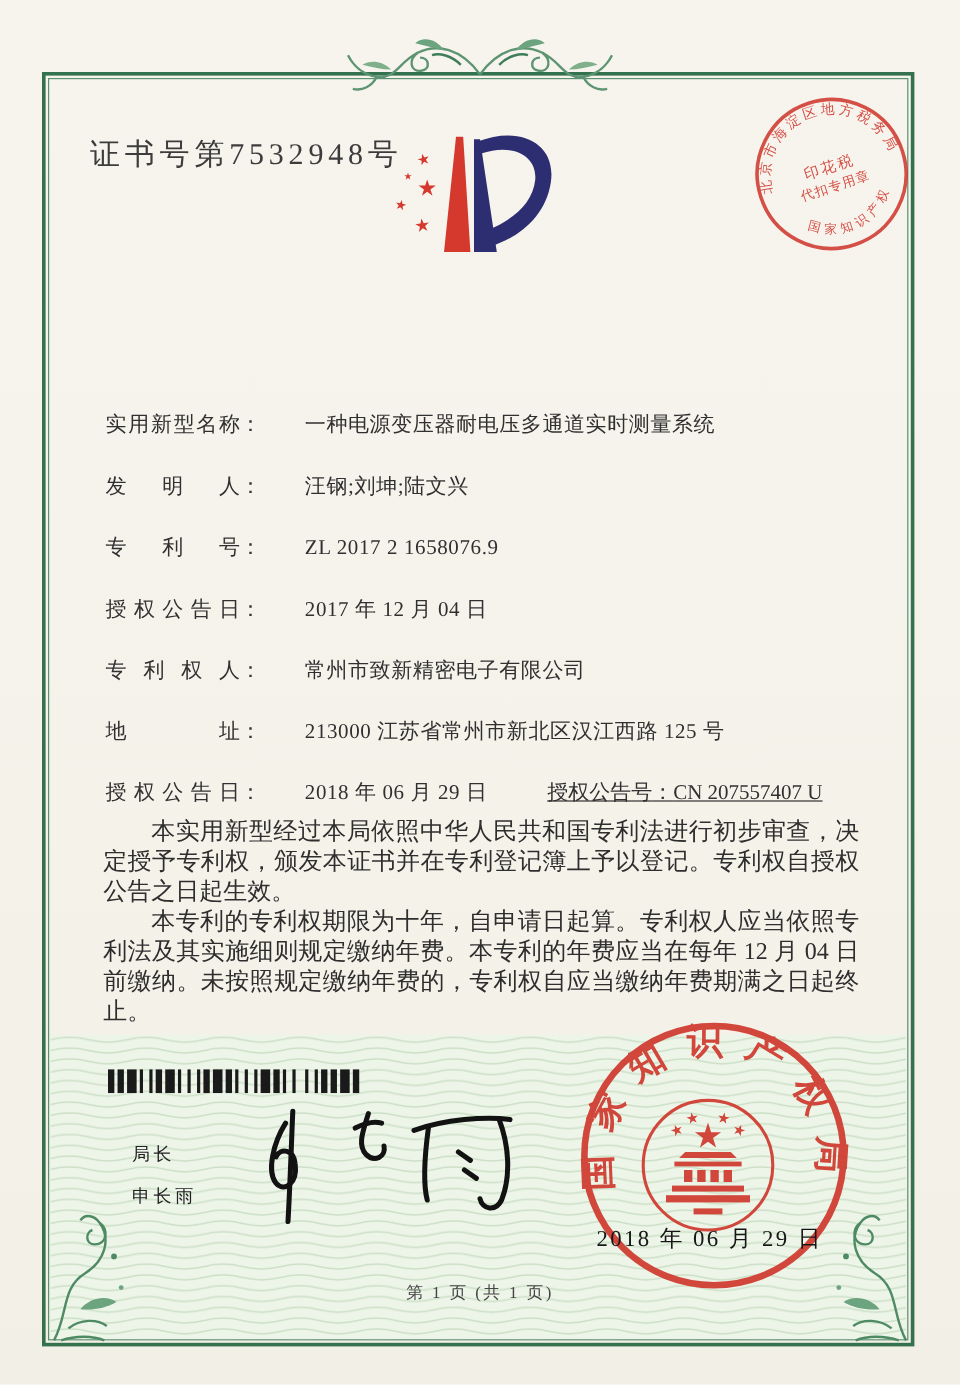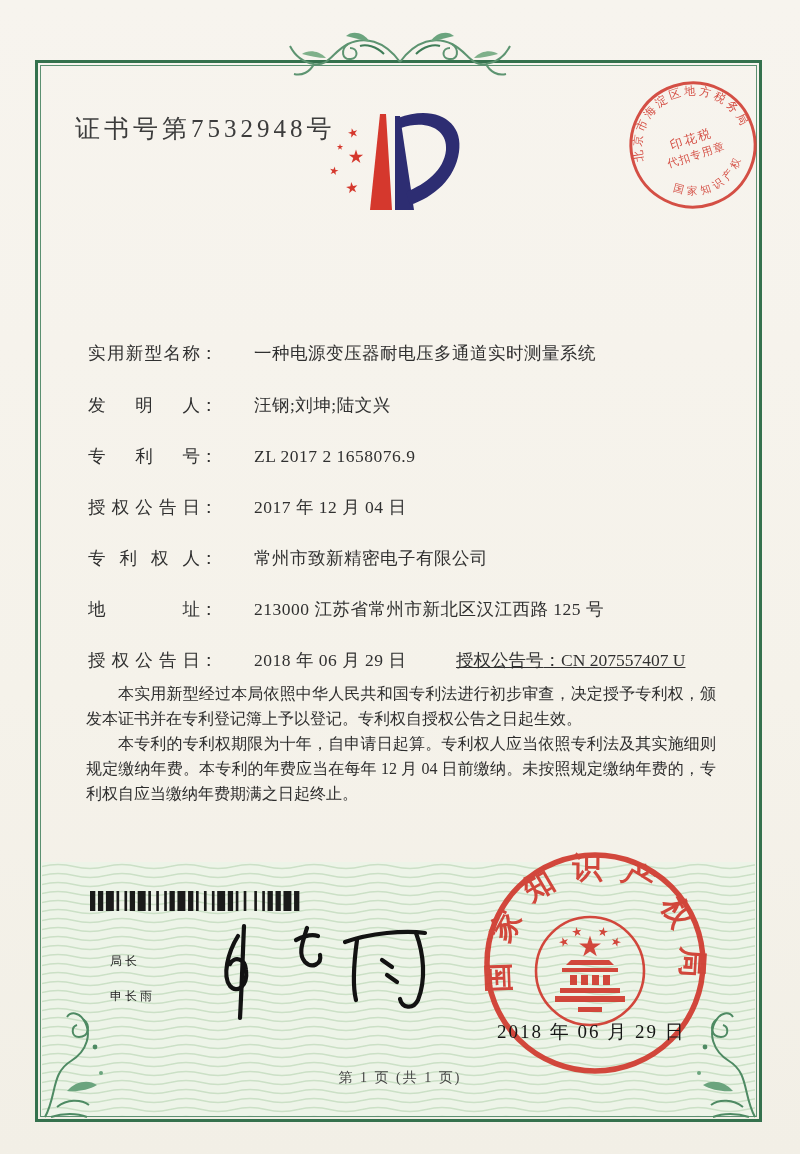--- a/index.html
+++ b/index.html
@@ -10,25 +10,25 @@
   .wave-band{position:absolute;left:42px;right:45px;top:862px;height:254px;}
   .certno{position:absolute;left:75px;top:112px;font-size:25px;letter-spacing:4px;color:#3c3c3c;}
   .title{position:absolute;left:0;right:0;top:224px;text-align:center;font-size:46px;line-height:60px;
          font-weight:700;letter-spacing:12px;color:#151515;}
   .fields{position:absolute;left:88px;top:341px;width:640px;font-size:17.5px;color:#303030;}
   .frow{position:absolute;left:0;white-space:nowrap;}
   .flabel{display:inline-block;width:112px;text-align:justify;text-align-last:justify;}
   .fcolon{display:inline-block;width:20px;}
   .fvalue{letter-spacing:0.5px;margin-left:34px;}
   .grantno{position:absolute;left:368px;white-space:nowrap;text-decoration:underline;}
-  .body-text{position:absolute;left:86px;width:630px;top:681px;font-size:16px;line-height:25px;
+  .body-text{position:absolute;left:86px;width:630px;top:681px;font-size:20px;line-height:25px;
              text-align:justify;color:#2e2e2e;}
   .body-text p{margin:0;text-indent:2em;}
   .director{position:absolute;left:110px;font-family:"Liberation Sans","DejaVu Sans",sans-serif;
-            font-size:12px;letter-spacing:3px;color:#222;}
+            font-size:15px;letter-spacing:3px;color:#222;}
   .seal-date{position:absolute;left:497px;top:1019px;font-size:19px;letter-spacing:2px;color:#161616;z-index:6;}
   .footer{position:absolute;left:0;right:0;top:1069px;text-align:center;font-size:14px;letter-spacing:2px;color:#454545;z-index:6;}
   .abs{position:absolute;}
   svg{display:block;}
 </style>
 </head>
 <body>
 
 <div class="page">
 

